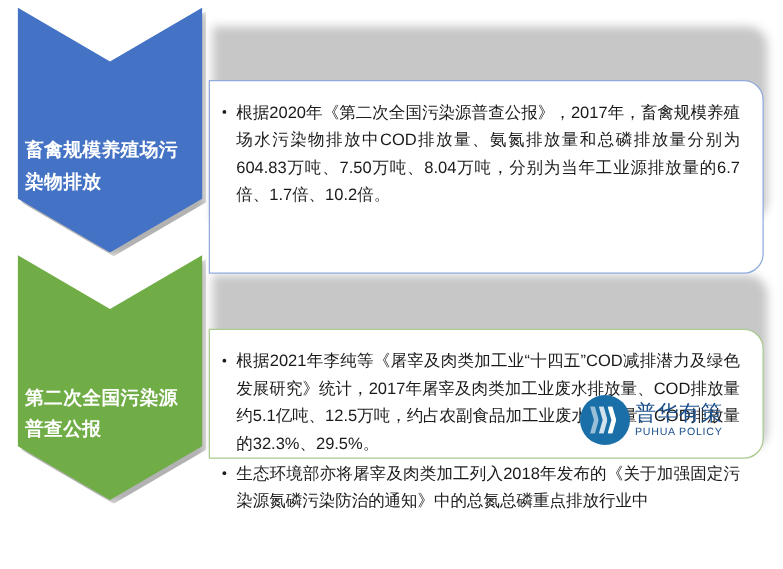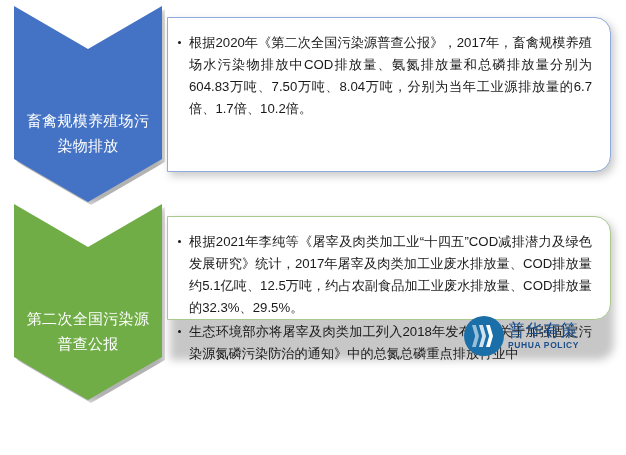--- a/index.html
+++ b/index.html
@@ -42,24 +42,25 @@
     -webkit-clip-path: polygon(0% 0%, 50% 22%, 100% 0%, 100% 78%, 50% 100%, 0% 78%);
     clip-path: polygon(0% 0%, 50% 22%, 100% 0%, 100% 78%, 50% 100%, 0% 78%);
     z-index: 0;
   }
   .chevron-label {
     position: relative;
     z-index: 2;
     color: #ffffff;
     font-size: 15px;
     line-height: 25px;
-    text-align: center;
+    text-align: left;
     padding: 0 6px 44px 6px;
     font-family: "Liberation Sans", "DejaVu Sans", sans-serif;
     letter-spacing: 0.3px;
+    font-weight: bold;
   }
 
   #chev-blue        { top: 6px;   height: 196px; background: #4472C4; z-index: 1; }
   #chev-blue-shadow { top: 9px;   height: 196px; }
   #chev-green        { top: 204px; height: 196px; background: #70AD47; z-index: 1; }
   #chev-green-shadow { top: 207px; height: 196px; }
 
   
   .panel {
     position: absolute;
@@ -68,20 +69,21 @@
     background: #ffffff;
     box-sizing: border-box;
     border-style: solid;
     border-width: 1px;
     border-top-right-radius: 16px;
     border-bottom-right-radius: 16px;
     border-top-left-radius: 0;
     border-bottom-left-radius: 0;
     padding: 14px 18px 10px 10px;
     z-index: 3;
+    margin-top: 47px;
   }
   #panel-blue {
     top: 17px;
     height: 155px;
     border-color: #8FAADC;
   }
   #panel-green {
     top: 216px;
     height: 104px;
     border-color: #A9C98E;
@@ -169,21 +171,21 @@
     color: #1B4F8A;
     font-size: 17px;
     font-weight: normal;
     line-height: 18px;
     letter-spacing: 0.5px;
     font-family: "Liberation Sans", "DejaVu Sans", sans-serif;
   }
   #wm-en {
     color: #1B4F8A;
     font-size: 8.5px;
-    font-weight: bold;
+    font-weight: normal;
     line-height: 11px;
     letter-spacing: 0.6px;
     font-family: "Liberation Sans", "DejaVu Sans", sans-serif;
   }
 </style>
 </head>
 <body>
 
 <div id="canvas">
 

